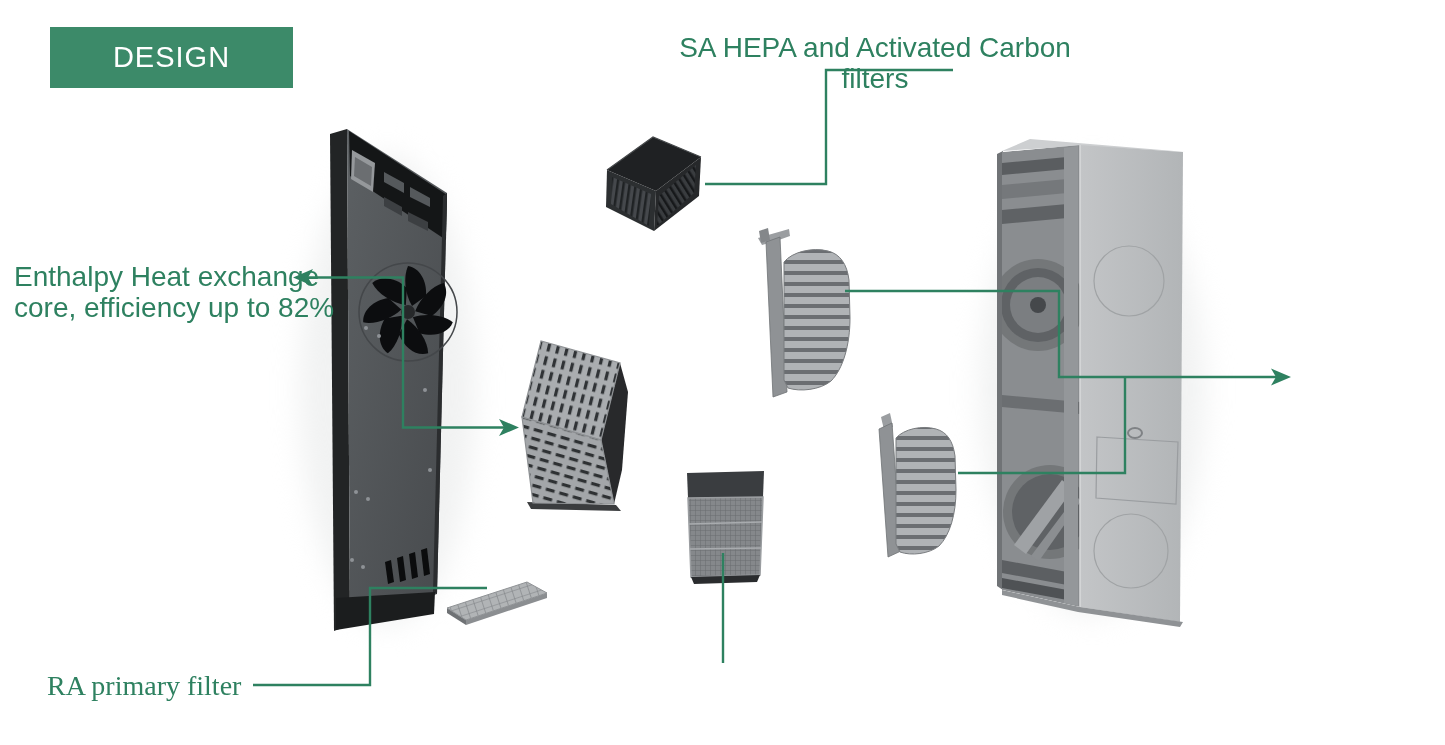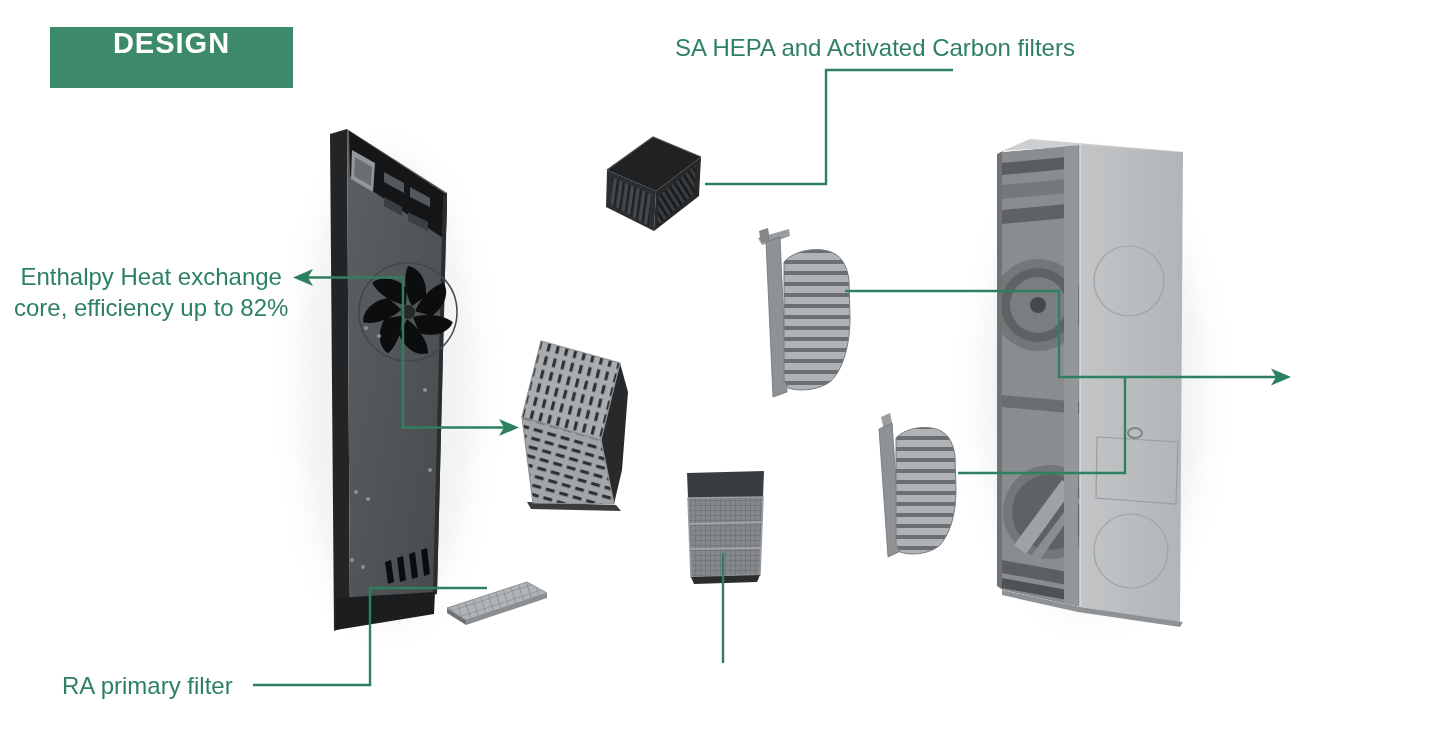--- a/index.html
+++ b/index.html
@@ -2,48 +2,48 @@
 <html style="--accent: #2e8160; --badge-bg: #3c8a69; --badge-text: #ffffff;"><head>
 <meta charset="utf-8">
 <style>
   html,body{margin:0;padding:0;background:#ffffff;}
   #canvas{position:relative;width:1445px;height:745px;background:#ffffff;overflow:hidden;
           font-family:"Liberation Sans",sans-serif;}
   .soft{position:absolute;background:#f1f2f2;filter:blur(14px);border-radius:50%;z-index:0;}
   svg.scene{position:absolute;left:0;top:0;z-index:1;}
   .leader{stroke:var(--accent,#2e8160);stroke-width:2.4;fill:none;}
   .arrow{fill:var(--accent,#2e8160);stroke:none;}
-  .label{position:absolute;color:var(--accent,#2e8160);font-size:24px;line-height:31px;z-index:2;}
+  .label{position:absolute;color:var(--accent,#2e8160);font-size:28px;line-height:31px;z-index:2;}
   .label.center{text-align:center;}
   #badge{position:absolute;left:50px;top:27px;width:243px;height:61px;
-         background:var(--badge-bg,#3c8a69);color:#ffffff;display:flex;
-         justify-content:center;font-size:29px;font-weight:bold;letter-spacing:1px;z-index:2;}
+         background:var(--badge-bg,#3c8a69);color:#ffffff;display:flex;align-items:center;
+         justify-content:center;font-size:29px;font-weight:normal;letter-spacing:1px;z-index:2;}
   #label-dc-fans .wide{word-spacing:7px;}
 </style>
 </head>
 <body>
 
 <div id="canvas">
 
   <div class="soft" style="left:300px;top:155px;width:175px;height:470px;"></div>
   <div class="soft" style="left:980px;top:165px;width:225px;height:450px;"></div>
 
   <div id="badge">
     <span>DESIGN</span>
   </div>
 
   <div class="label center" style="left:655px;top:32px;width:440px;">SA HEPA and Activated Carbon filters</div>
 
-  <div class="label" style="left:14px;top:261px;text-align:center;" id="label-enthalpy">
+  <div class="label" style="left:14px;top:261px;" id="label-enthalpy">
     <div>Enthalpy Heat exchange</div>
     <div>core, efficiency up to 82%</div>
   </div>
 
 
-  <div class="label" style="left:62px;top:670px;">RA primary filter</div>
+  <div class="label" style="left:47px;top:670px;font-family:Liberation Serif, serif;">RA primary filter</div>
 
 
   <svg class="scene" width="1445" height="745" viewBox="0 0 1445 745">
     <defs>
       <pattern id="fins" patternUnits="userSpaceOnUse" width="8" height="11">
         <rect width="8" height="11" fill="#b0b3b6"></rect>
         <rect y="7" width="8" height="4" fill="#6b6e72"></rect>
       </pattern>
       <pattern id="dashRows" patternUnits="userSpaceOnUse" width="14" height="9" patternTransform="rotate(16)">
         <rect width="14" height="9" fill="#a3a6a9"></rect>

